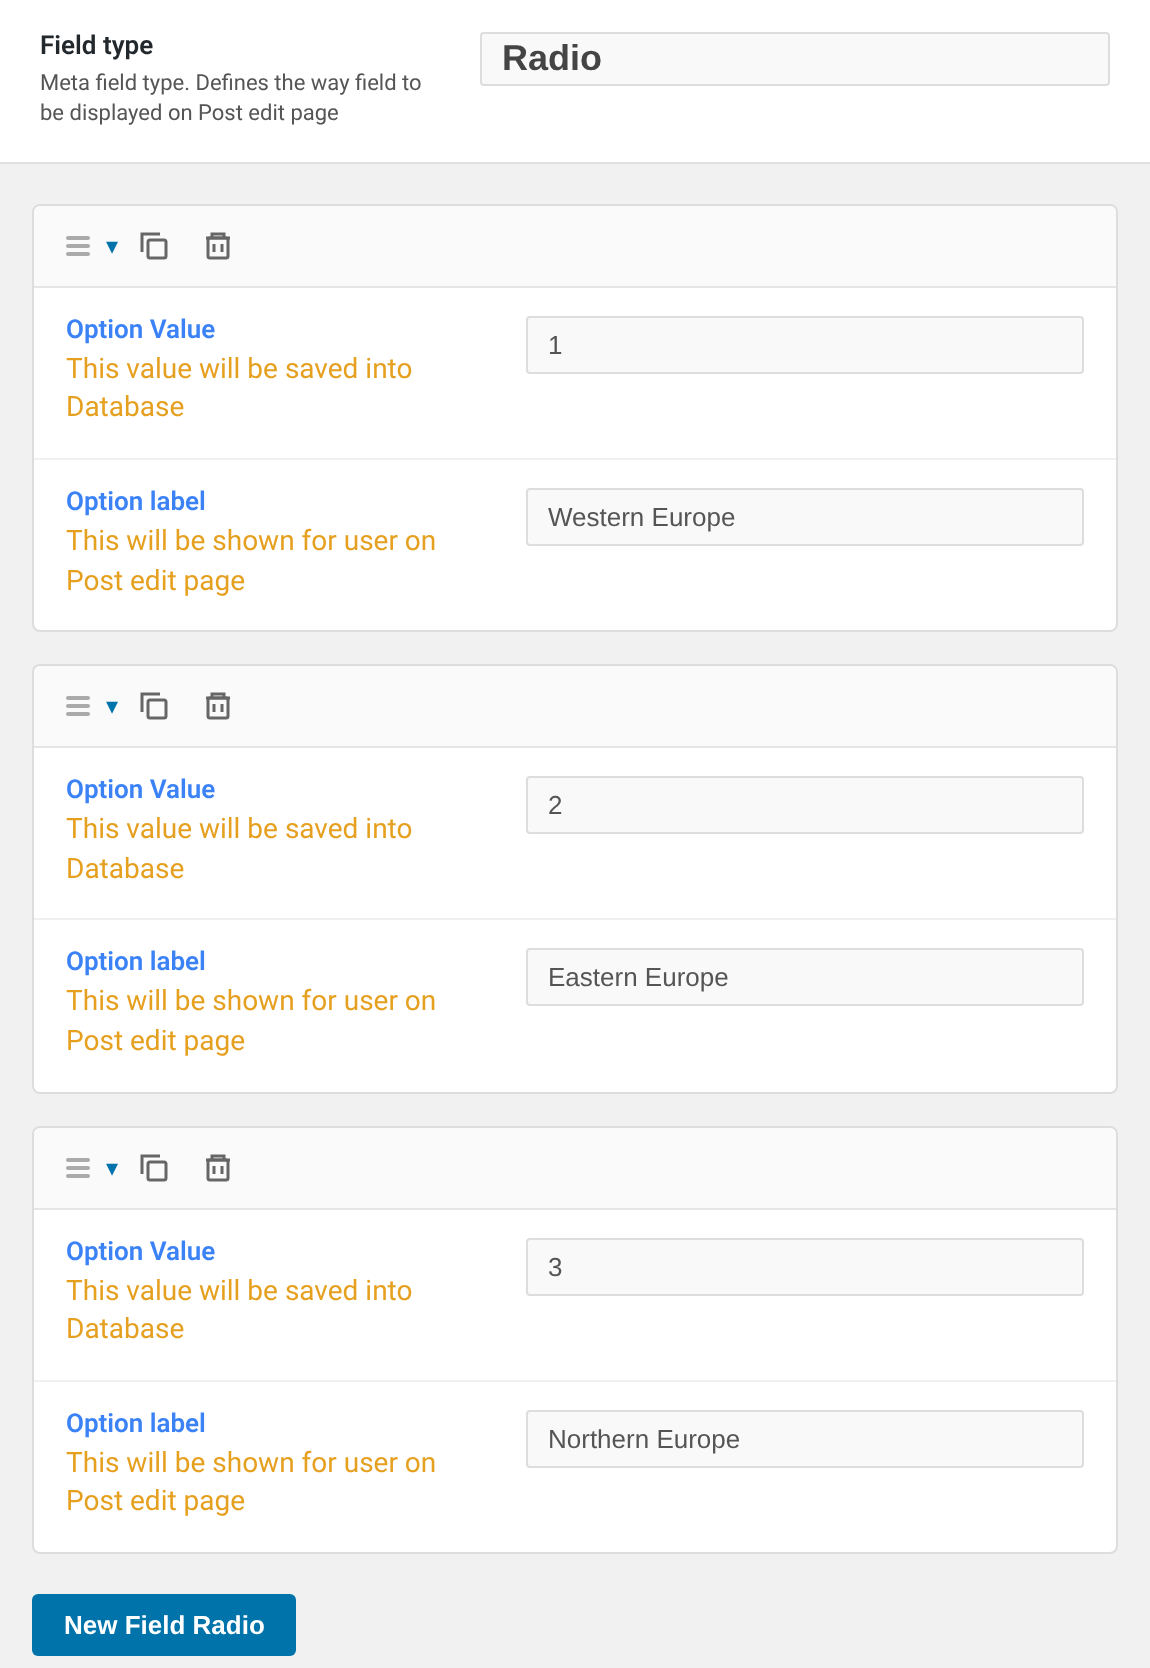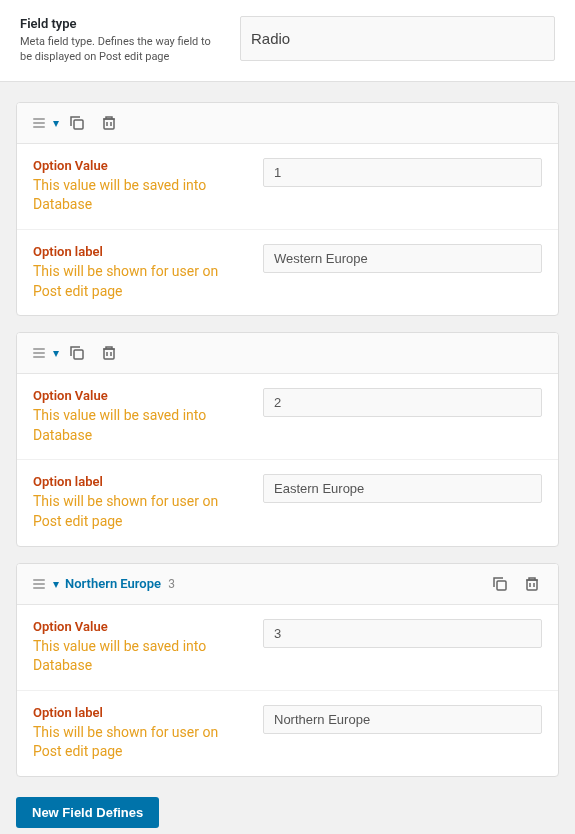--- a/index.html
+++ b/index.html
@@ -44,26 +44,27 @@
       color: #555;
       line-height: 1.4;
     }
 
     .field-type-value {
       flex: 1;
     }
 
     .field-type-input {
       width: 100%;
-      padding: 13px 10px;
+      padding: 2px 10px;
       border: 1px solid #ddd;
       background: #f9f9f9;
-      font-size: 15px;
+      font-size: 18px;
       color: #444;
       border-radius: 2px;
+      font-weight: bold;
     }
 
     
     .main-content {
       padding: 20px 16px;
       background: #f1f1f1;
     }
 
     
     .option-card {
@@ -153,21 +154,21 @@
       border-bottom: none;
     }
 
     .option-field-label {
       flex: 0 0 210px;
     }
 
     .option-field-title {
       font-weight: 600;
       font-size: 13px;
-      color: #c2410c;
+      color: #3b82f6;
       margin-bottom: 3px;
     }
 
     .option-field-desc {
       font-size: 14px;
       color: #e6a020;
       line-height: 1.4;
     }
 
     .option-field-input-wrap {
@@ -311,23 +312,20 @@
     </div>
   </div>
         <div class="option-card">
     <div class="option-card-header">
       <div class="drag-handle">
         <span></span>
               <span></span>
               <span></span>
       </div>
       <span class="chevron-icon">▾</span>
-      <span class="option-title">
-        Northern Europe <span class="option-number">3</span>
-      </span>
       <div class="header-actions">
         <button class="icon-btn" title="Copy">
           <svg width="16" height="16" viewBox="0 0 16 16" fill="none" stroke="#666" stroke-width="1.5">
             <rect x="5" y="5" width="9" height="9" rx="1"></rect>
             <path d="M2 11V2h9" stroke="#666"></path>
           </svg>
         </button>
         <button class="icon-btn" title="Delete">
           <svg width="16" height="16" viewBox="0 0 16 16" fill="none" stroke="#666" stroke-width="1.5">
             <polyline points="2,4 14,4"></polyline>
@@ -356,16 +354,16 @@
         <div class="option-field-desc">This will be shown for user on Post edit page</div>
       </div>
       <div class="option-field-input-wrap">
         <input class="option-field-input" type="text" value="Northern Europe" style="">
       </div>
     </div>
   </div>
       </div>
 
     
-    <button class="new-field-btn">New Field Defines</button>
+    <button class="new-field-btn">New Field Radio</button>
 
   </div>
 </div>
 
 </body></html>

